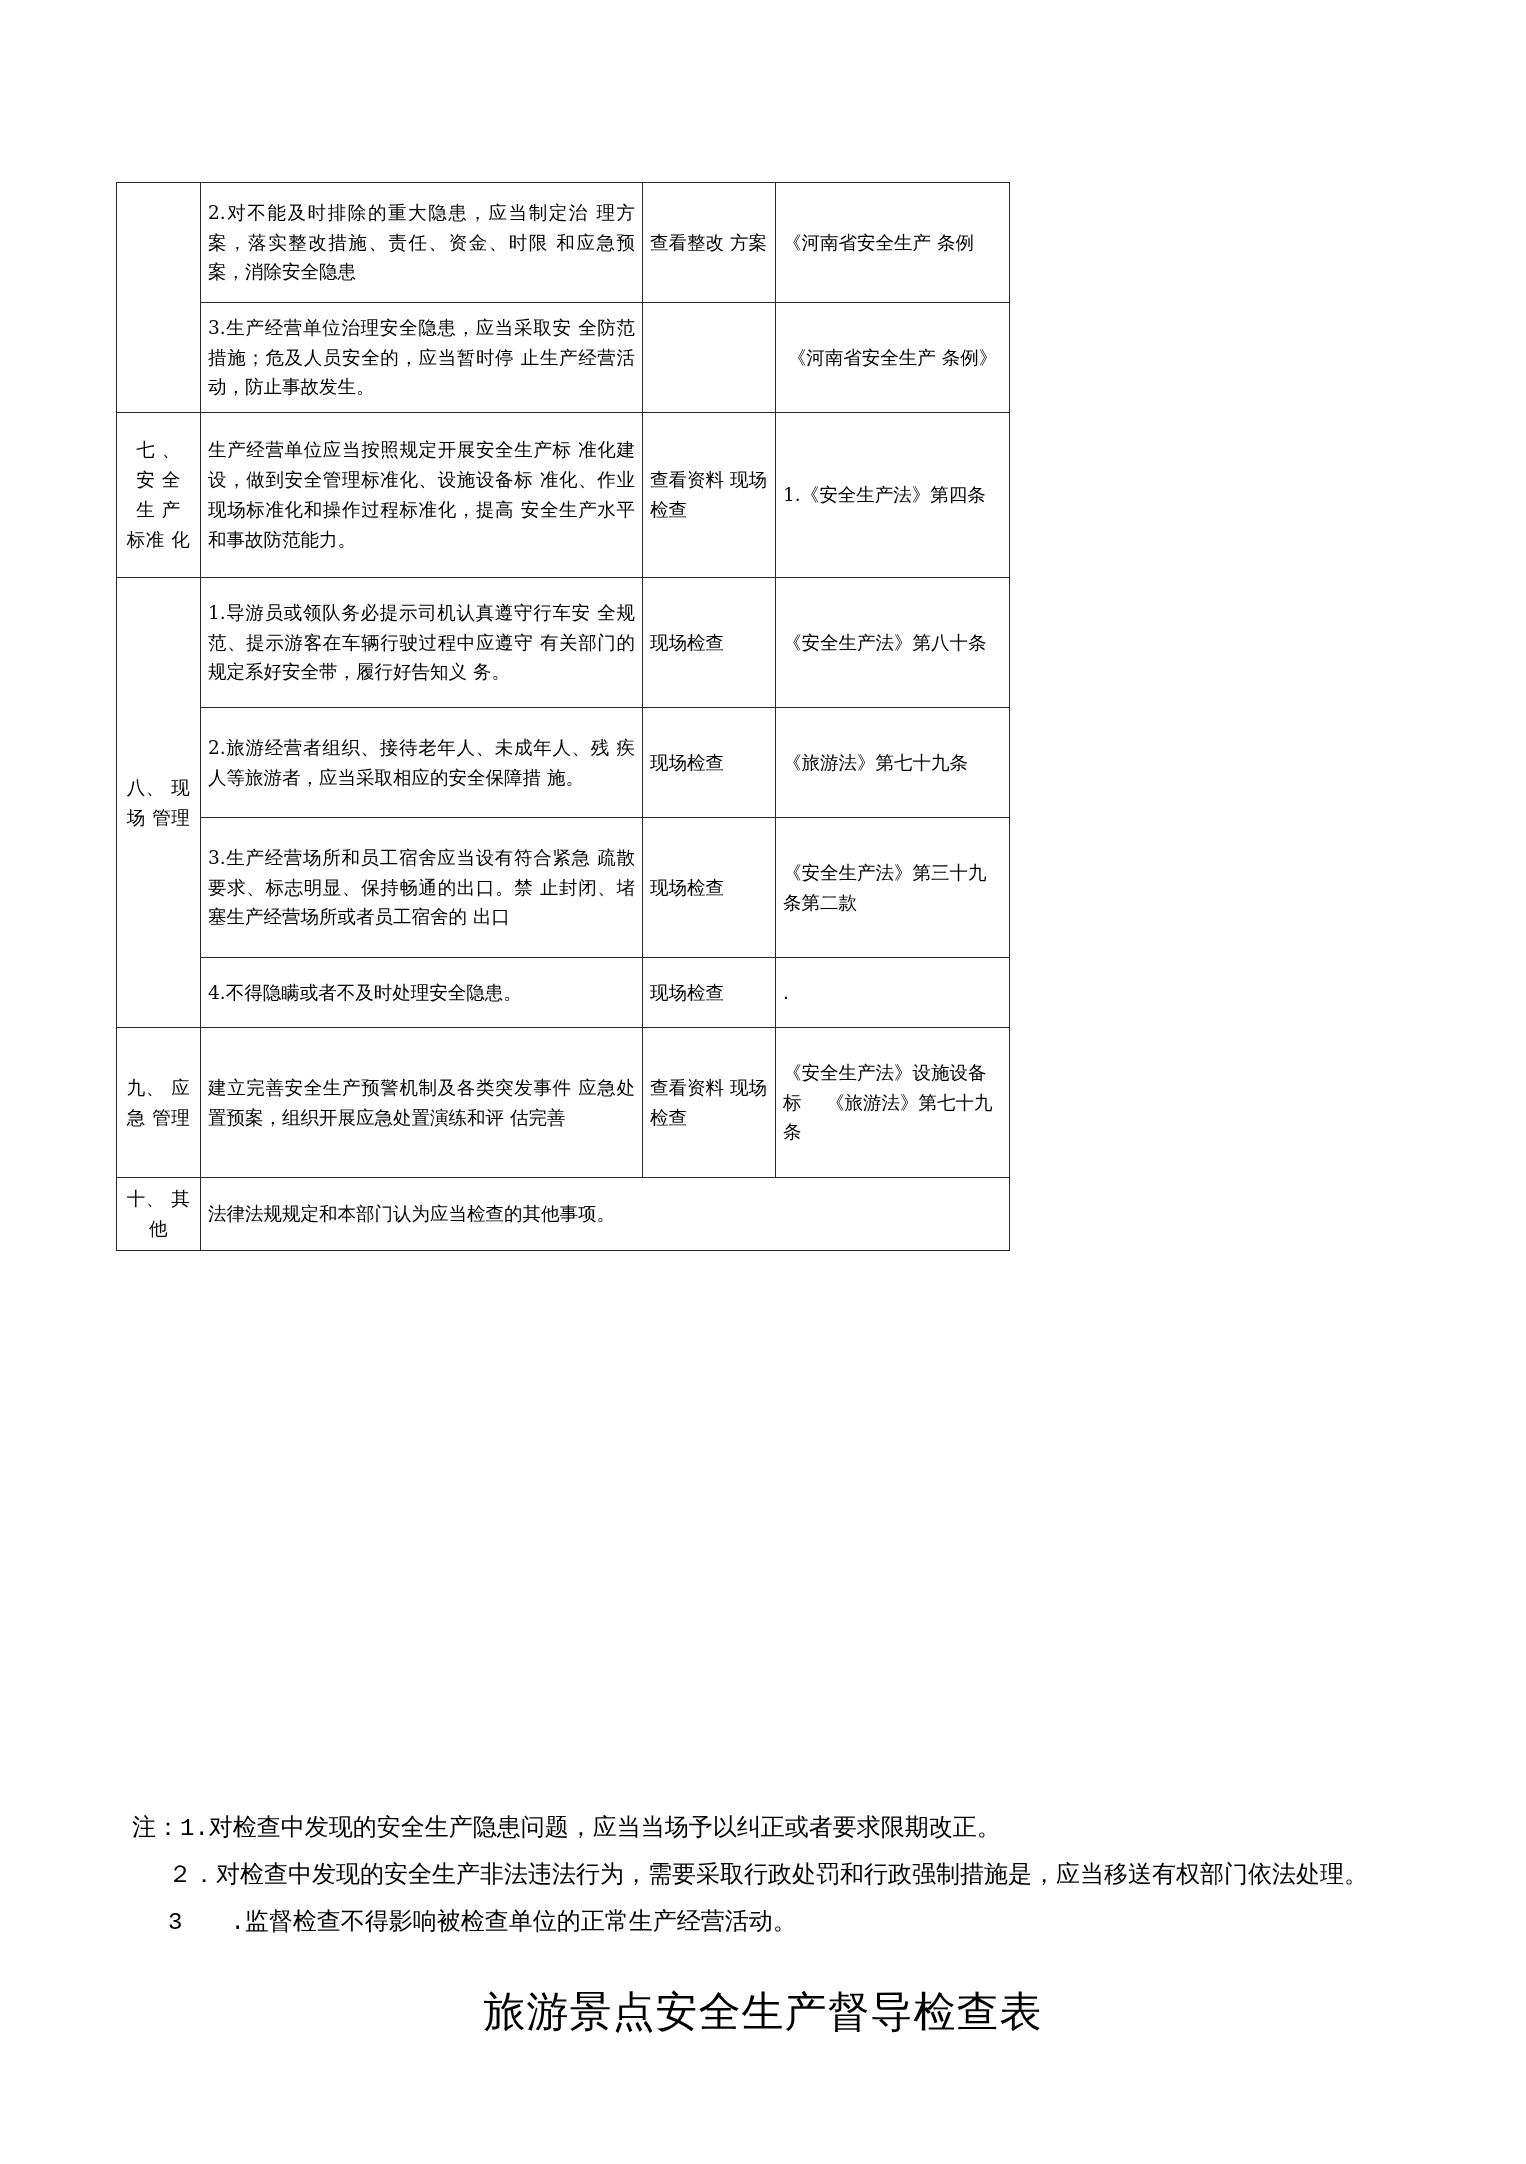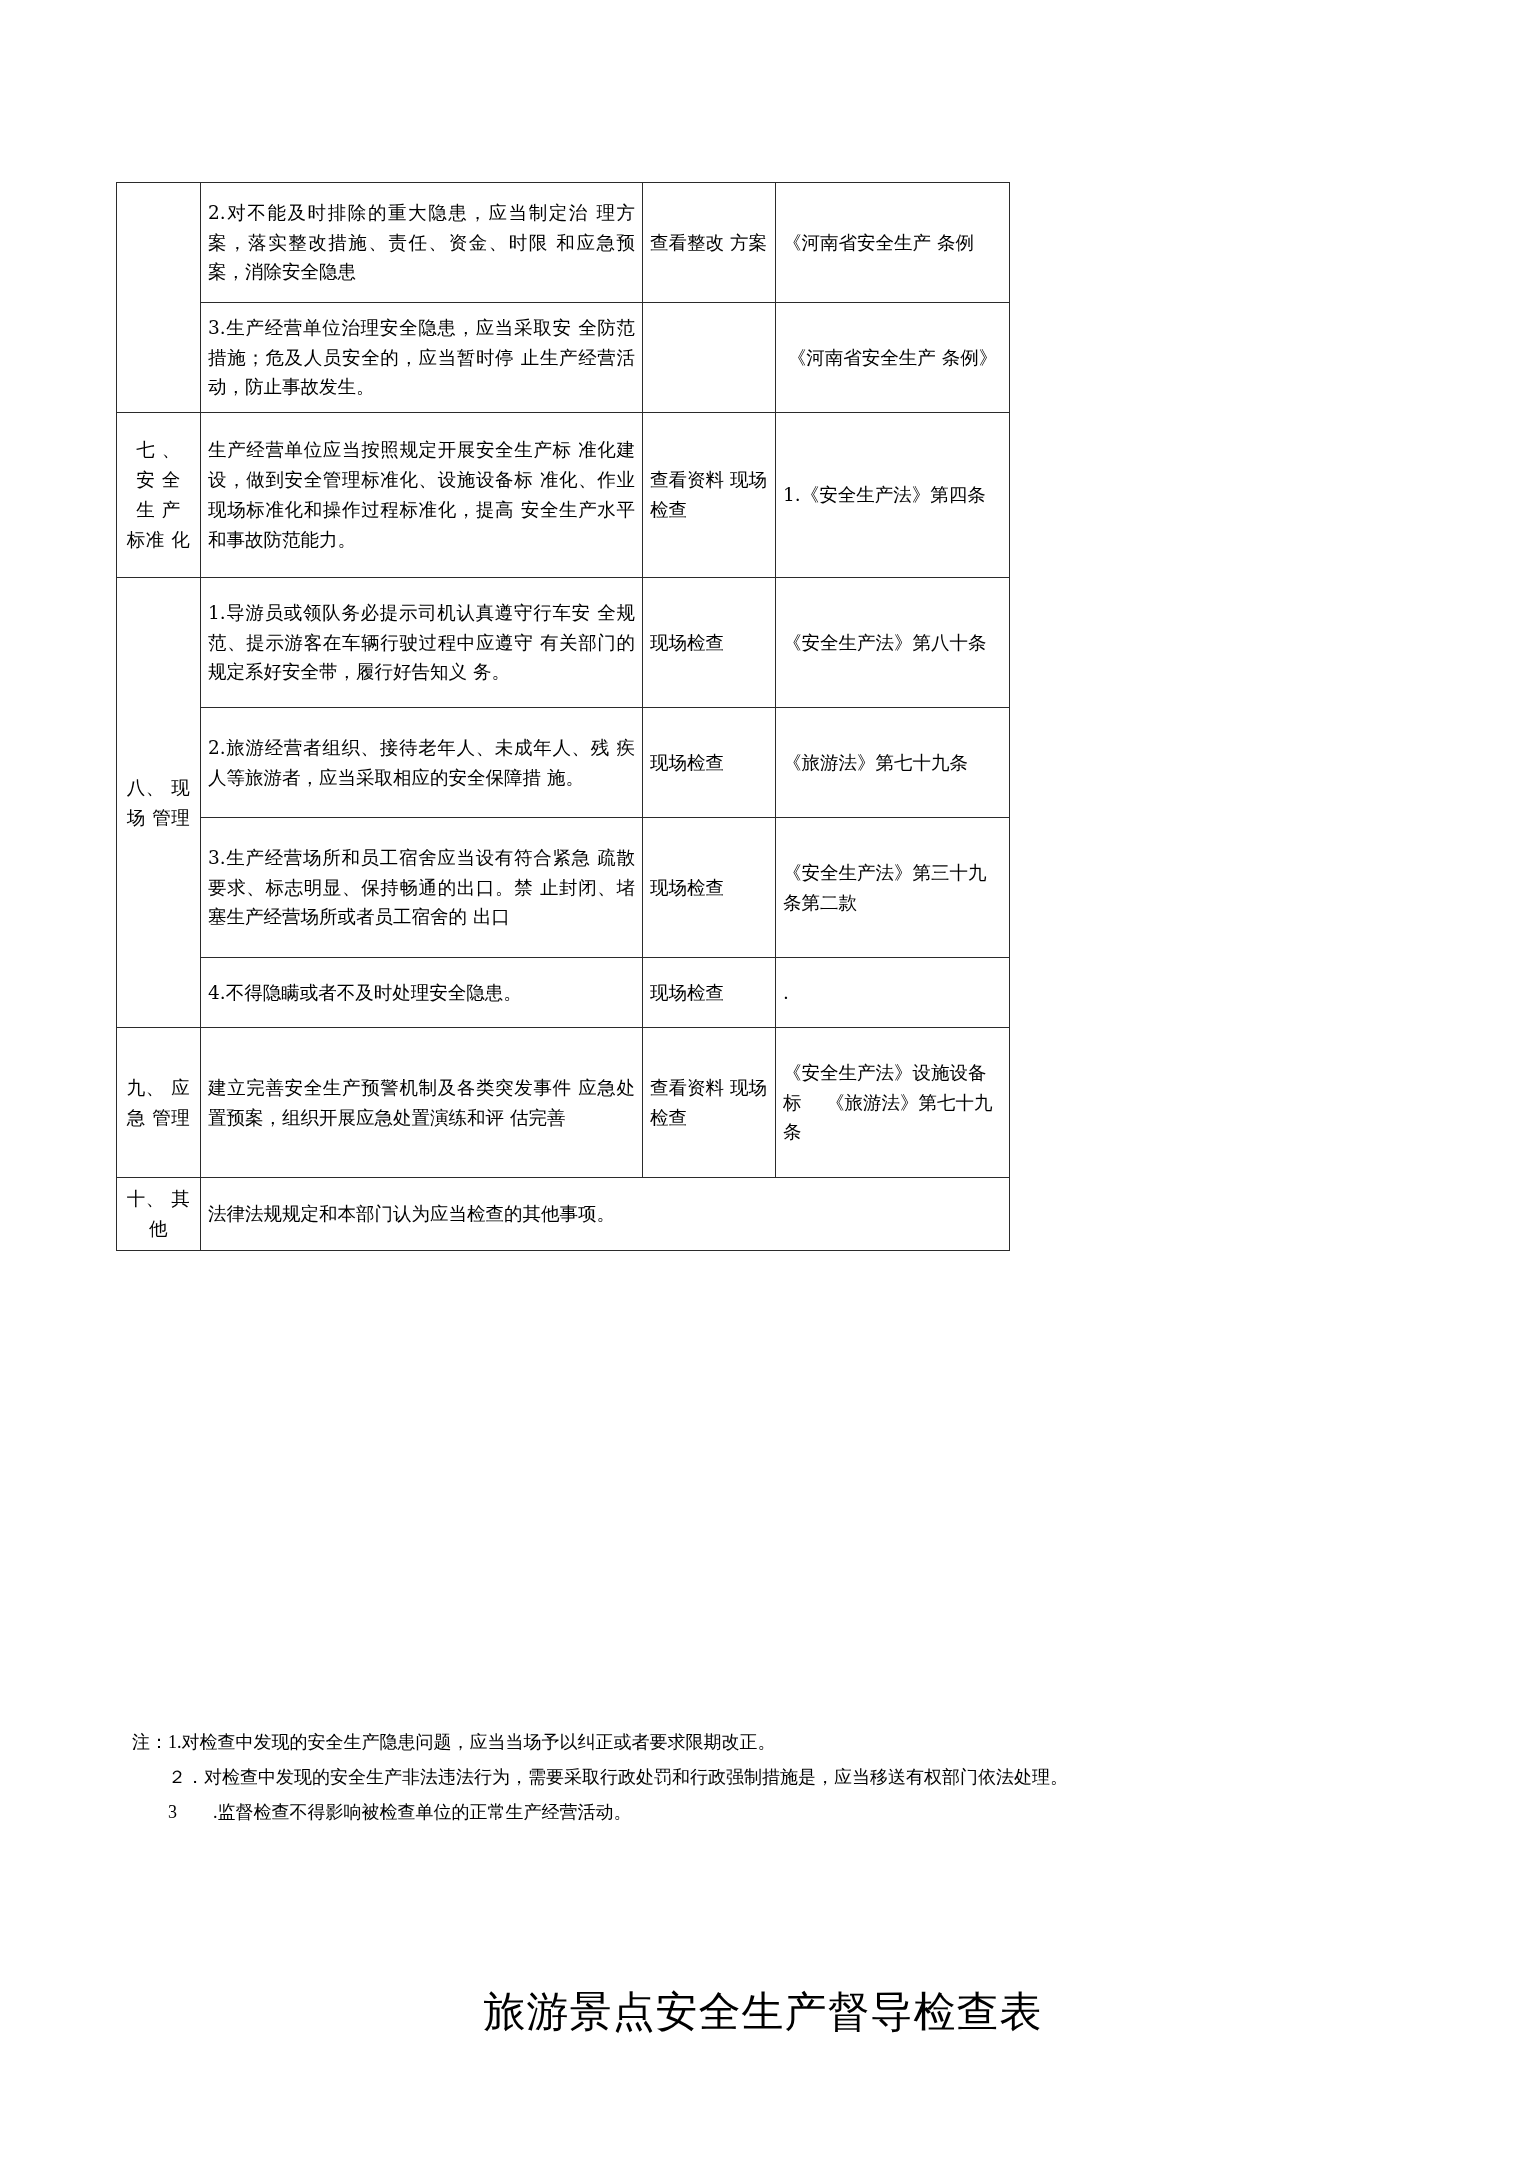--- a/index.html
+++ b/index.html
@@ -64,25 +64,25 @@
     text-align: left;
     padding-left: 10px;
     line-height: 1.72;
   }
   td.law.center { text-align: center; margin-top: 32px; }
   td.blank { }
 
   .notes {
     position: absolute;
     left: 116px;
-    top: 1725px;
+    top: 1806px;
     width: 1300px;
-    font-size: 18px;
+    font-size: 24px;
     line-height: 1.95;
-    font-family: Liberation Serif, serif;
+    font-family: Liberation Mono, monospace;
   }
   .notes .n1 { text-indent: 16px; }
   .notes .n2 { text-indent: 52px; }
   .notes .n3 { text-indent: 52px; }
 
   .bottom-title {
     position: absolute;
     left: 0;
     top: 1975px;
     width: 1526px;

